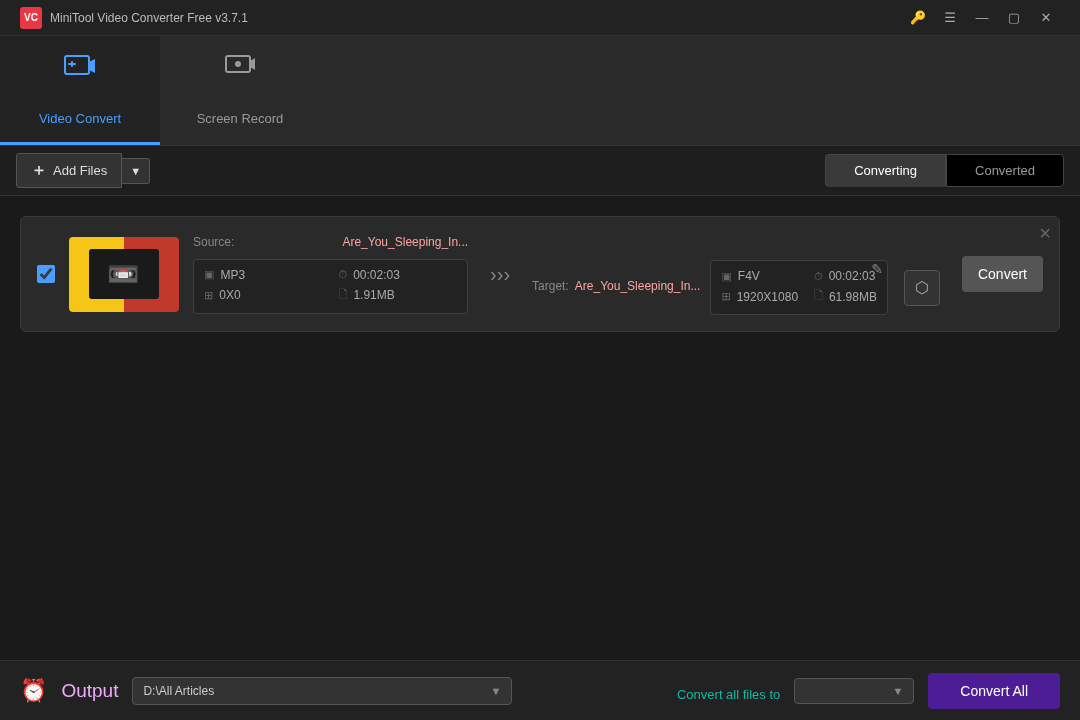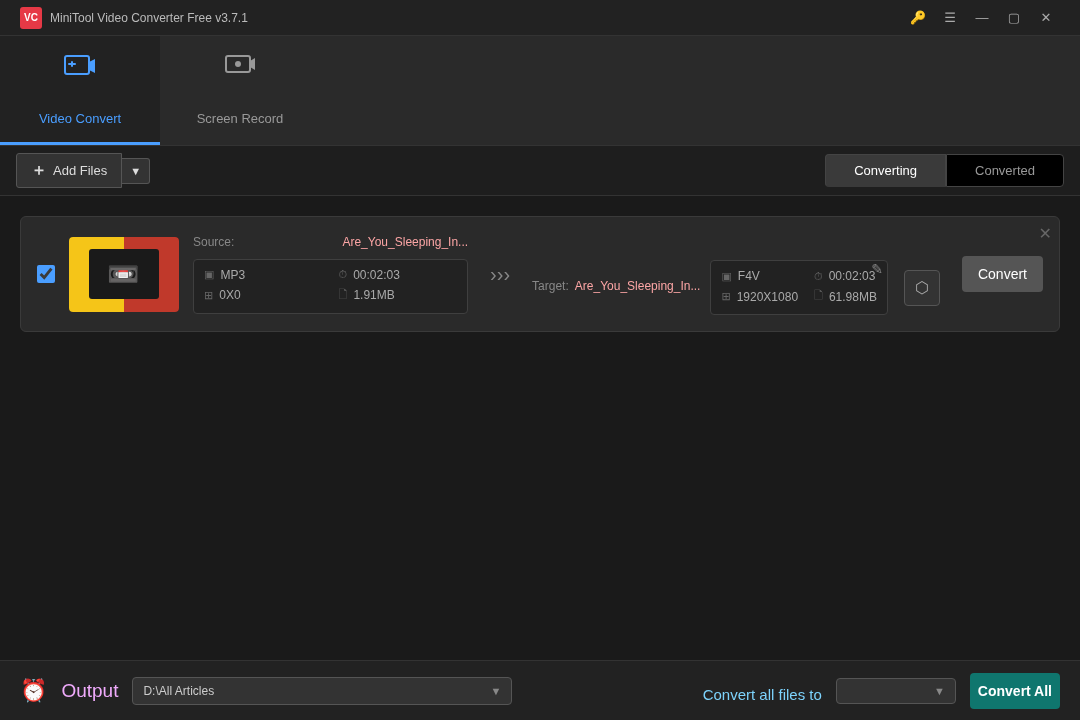--- a/index.html
+++ b/index.html
@@ -383,49 +383,49 @@
       display: flex;
       align-items: center;
       justify-content: space-between;
       cursor: pointer;
     }
     .dropdown-arrow {
       color: #888;
       font-size: 11px;
     }
     #convert-all-label {
-      font-size: 15px;
-      color: #7dd3fc;
+      font-size: 13px;
+      color: #14b8a6;
       margin-left: auto;
       flex-shrink: 0;
       margin-top: 8px;
     }
     #convert-all-format {
       background: #333;
       border: 1px solid #555;
       border-radius: 4px;
       padding: 6px 10px;
       font-size: 12px;
       color: #ccc;
       display: flex;
       align-items: center;
       gap: 8px;
       min-width: 120px;
       cursor: pointer;
     }
     #convert-all-btn {
-      background: #0f766e;
+      background: #4c1d95;
       color: white;
       border: none;
-      padding: 10px 8px;
+      padding: 10px 32px;
       font-size: 14px;
       border-radius: 4px;
       cursor: pointer;
       flex-shrink: 0;
-      font-weight: 700;
+      font-weight: 400;
     }
   </style>
 </head>
 <body>
 
 <div id="title-bar">
   <div id="app-logo">
     <span>VC</span>
   </div>
   <span id="app-title">MiniTool Video Converter Free v3.7.1</span>

